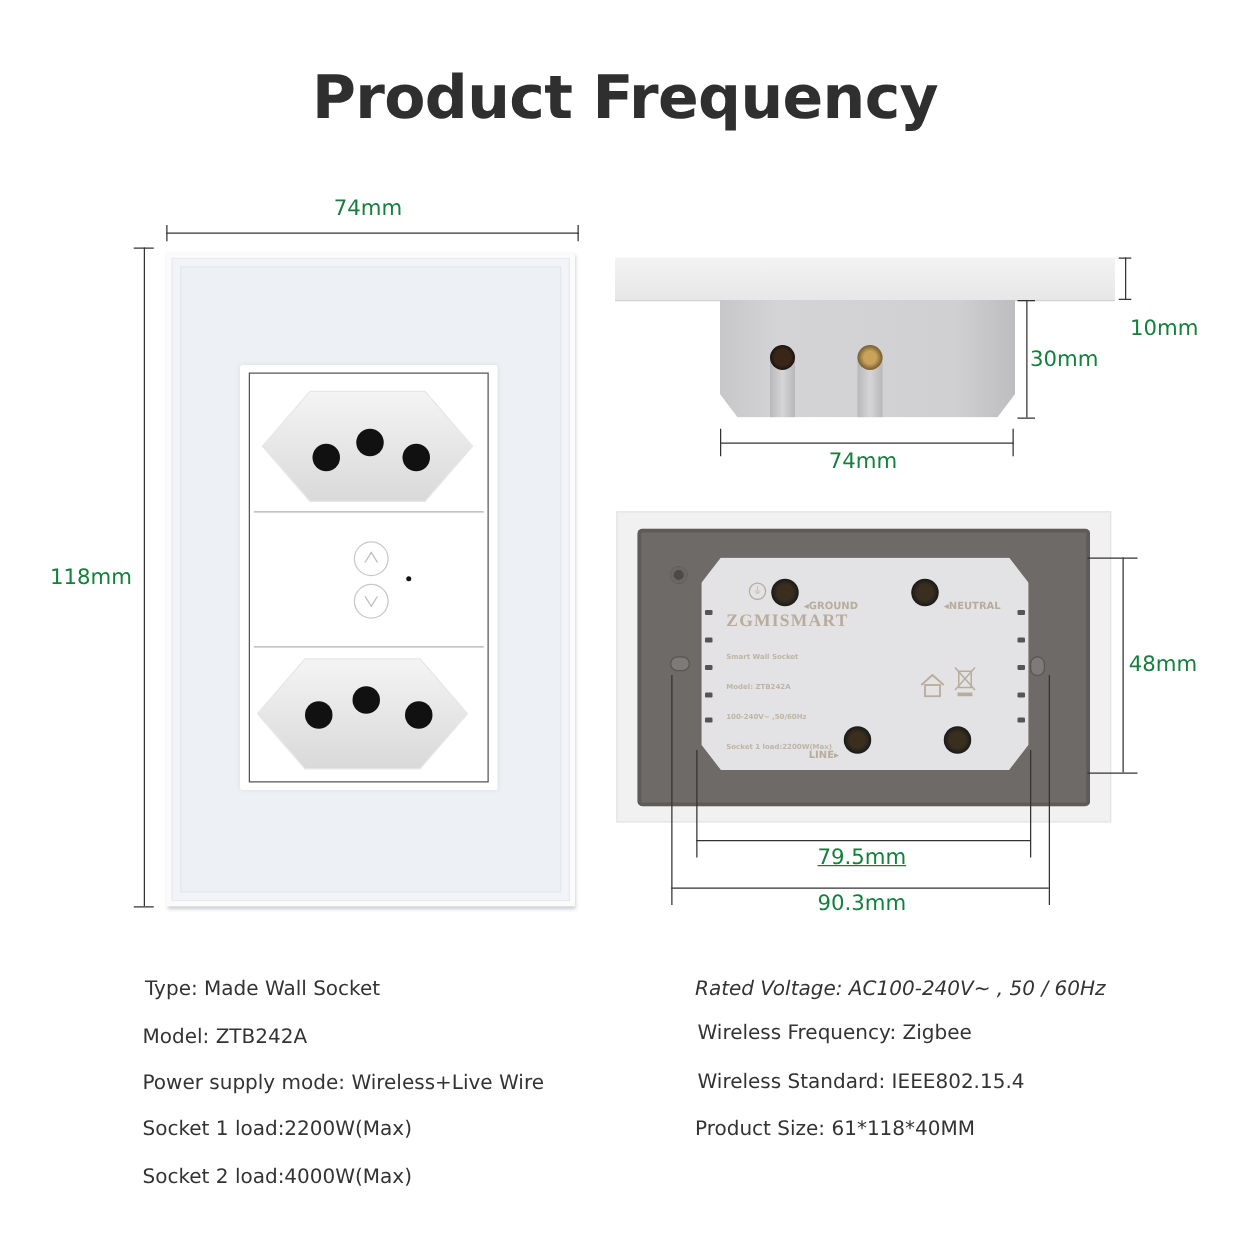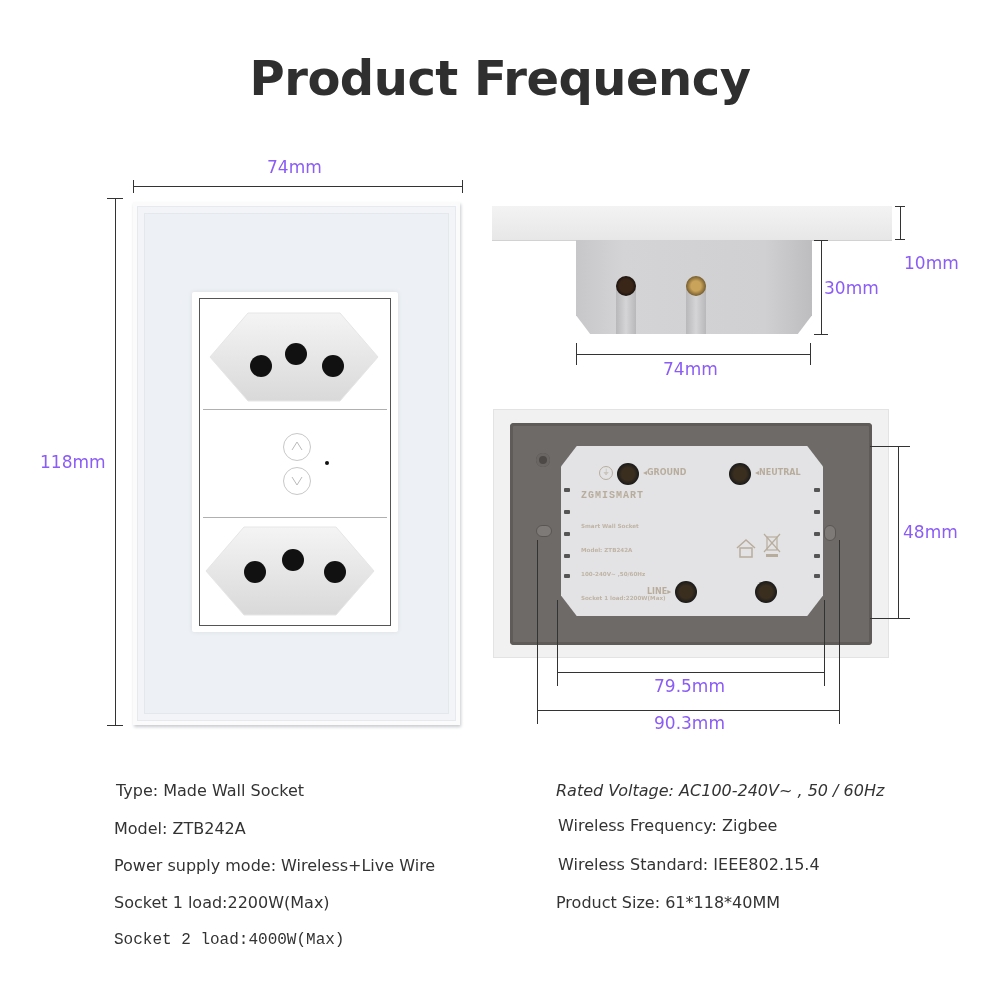--- a/index.html
+++ b/index.html
@@ -1,20 +1,20 @@
 <!DOCTYPE html>
 <html><head>
 <meta charset="utf-8">
 <style>
   * { box-sizing: border-box; margin: 0; padding: 0; }
   html, body { width: 1000px; height: 1000px; background: #ffffff; overflow: hidden; }
   body { position: relative; font-family: "Liberation Sans", "DejaVu Sans", sans-serif; color: #333; }
   .abs { position: absolute; }
   .title { left: 0; width: 1000px; top: 50px; text-align: center; font-family: "DejaVu Sans", sans-serif; font-weight: bold; font-size: 48px; color: #2f2f2f; letter-spacing: -0.5px; }
-  .dim { font-family: "DejaVu Sans", sans-serif; font-size: 17px; color: #8b5cf6; }
+  .dim { font-family: "DejaVu Sans", sans-serif; font-size: 17px; color: #15803d; }
   .hline { height: 1px; background: #333; }
   .vline { width: 1px; background: #333; }
 
   
   .plate { left: 133px; top: 202px; width: 327px; height: 523px; background: #f2f4f7; border: 4px solid #fbfbfc; box-shadow: 1px 2px 3px #c8cbd0, inset 0 0 0 1px #e6e9ee; }
   .plate-inner { left: 7px; top: 7px; right: 7px; bottom: 7px; background: #edf1f5; border: 1px solid #e4e8ed; position: absolute; }
   .module { left: 192px; top: 292px; width: 206px; height: 340px; background: #fff; box-shadow: 0 0 4px #d9dde3; border-radius: 2px; }
   .module-inner { position: absolute; left: 7px; top: 6px; right: 7px; bottom: 6px; border: 1px solid #555; background: #fff; }
   .divider { position: absolute; left: 3px; right: 3px; height: 1px; background: #b0b0b0; }
   .outlet { position: absolute; width: 172px; height: 92px; }
@@ -26,22 +26,22 @@
   .side-plate { left: 492px; top: 206px; width: 400px; height: 35px; background: linear-gradient(#f3f3f3, #e7e7e7); border-bottom: 1px solid #d2d2d2; }
   .side-body { left: 576px; top: 240px; width: 236px; height: 94px; background: linear-gradient(90deg, #c7c7c9, #d4d4d6 20%, #d0d0d2 80%, #bdbdbf); clip-path: polygon(0 0, 100% 0, 100% 80%, 94% 100%, 6% 100%, 0 80%); }
   .pin { position: absolute; width: 20px; height: 50px; background: linear-gradient(90deg,#b8b8ba,#d5d5d7,#b8b8ba); top: 44px; }
   .pin-head { position: absolute; width: 20px; height: 20px; border-radius: 50%; top: 36px; }
 
   
   .back-frame { left: 493px; top: 409px; width: 396px; height: 249px; background: #f1f1f2; border: 1px solid #e3e3e3; }
   .back-dark { left: 510px; top: 423px; width: 362px; height: 222px; background: #6e6a67; border-radius: 4px; box-shadow: inset 0 0 0 3px #5f5b58; }
   .back-module { left: 561px; top: 446px; width: 262px; height: 170px; background: #e3e3e5; clip-path: polygon(6% 0, 94% 0, 100% 12%, 100% 88%, 94% 100%, 6% 100%, 0 88%, 0 12%); }
   .term { position: absolute; width: 22px; height: 22px; border-radius: 50%; background: radial-gradient(#3a2f1f 40%, #1a1a1a 70%); }
-  .lbl { position: absolute; font-family: "DejaVu Sans", sans-serif; font-weight: bold; font-size: 8px; color: #b8ad9d; }
-  .brand { position: absolute; font-family: Liberation Mono, monospace; font-weight: bold; font-size: 10px; color: #b8ad9d; letter-spacing: 1px; }
+  .lbl { position: absolute; font-family: "DejaVu Sans", sans-serif; font-weight: bold; font-size: 8px; color: #b8ad9d; margin-top: 12px; }
+  .brand { position: absolute; font-family: Liberation Serif, serif; font-weight: bold; font-size: 14px; color: #b8ad9d; letter-spacing: 1px; }
   .specs { position: absolute; font-family: "DejaVu Sans", sans-serif; font-weight: bold; font-size: 5.6px; line-height: 8px; color: #bfb4a5; white-space: pre; }
   .vent { position: absolute; width: 6px; height: 4px; background: #555; border-radius: 1px; }
 
   
   .param { font-family: "DejaVu Sans", sans-serif; font-size: 16px; color: #333; white-space: nowrap; }
 </style>
 </head>
 <body>
 
 <div class="abs title">Product Frequency</div>
@@ -182,33 +182,33 @@
   </div>
 
   <div class="abs vline" style="left:898px; top:446px; height:172px;"></div>
   <div class="abs hline" style="left:870px; top:446px; width:40px;"></div>
   <div class="abs hline" style="left:870px; top:618px; width:40px;"></div>
   <div class="abs dim" style="left:903px; top:522px;">48mm</div>
 
   <div class="abs vline" style="left:557px; top:600px; height:86px;"></div>
   <div class="abs vline" style="left:824px; top:600px; height:86px;"></div>
   <div class="abs hline" style="left:557px; top:672px; width:267px;"></div>
-  <div class="abs dim" style="left:654px; top:676px;">79.5mm</div>
+  <div class="abs dim" style="left:654px; top:676px;text-decoration:underline;">79.5mm</div>
 
   <div class="abs vline" style="left:537px; top:540px; height:184px;"></div>
   <div class="abs vline" style="left:839px; top:540px; height:184px;"></div>
   <div class="abs hline" style="left:537px; top:710px; width:302px;"></div>
   <div class="abs dim" style="left:654px; top:713px;">90.3mm</div>
 </div>
 
 <div>
   <div class="abs param" style="left:116px; top:781px;">Type: Made Wall Socket</div>
   <div class="abs param" style="left:114px; top:819px;">Model: ZTB242A</div>
   <div class="abs param" style="left:114px; top:856px;">Power supply mode: Wireless+Live Wire</div>
   <div class="abs param" style="left:114px; top:893px;">Socket 1 load:2200W(Max)</div>
-  <div class="abs param" style="left:114px; top:931px;font-family:Liberation Mono, monospace;">Socket 2 load:4000W(Max)</div>
+  <div class="abs param" style="left:114px; top:931px;">Socket 2 load:4000W(Max)</div>
 </div>
 <div>
   <div class="abs param" style="left:556px; top:781px;font-style:italic;">Rated Voltage: AC100-240V~ , 50 / 60Hz</div>
   <div class="abs param" style="left:558px; top:816px;">Wireless Frequency: Zigbee</div>
   <div class="abs param" style="left:558px; top:855px;">Wireless Standard: IEEE802.15.4</div>
   <div class="abs param" style="left:556px; top:893px;">Product Size: 61*118*40MM</div>
 </div>
 
 </body></html>

